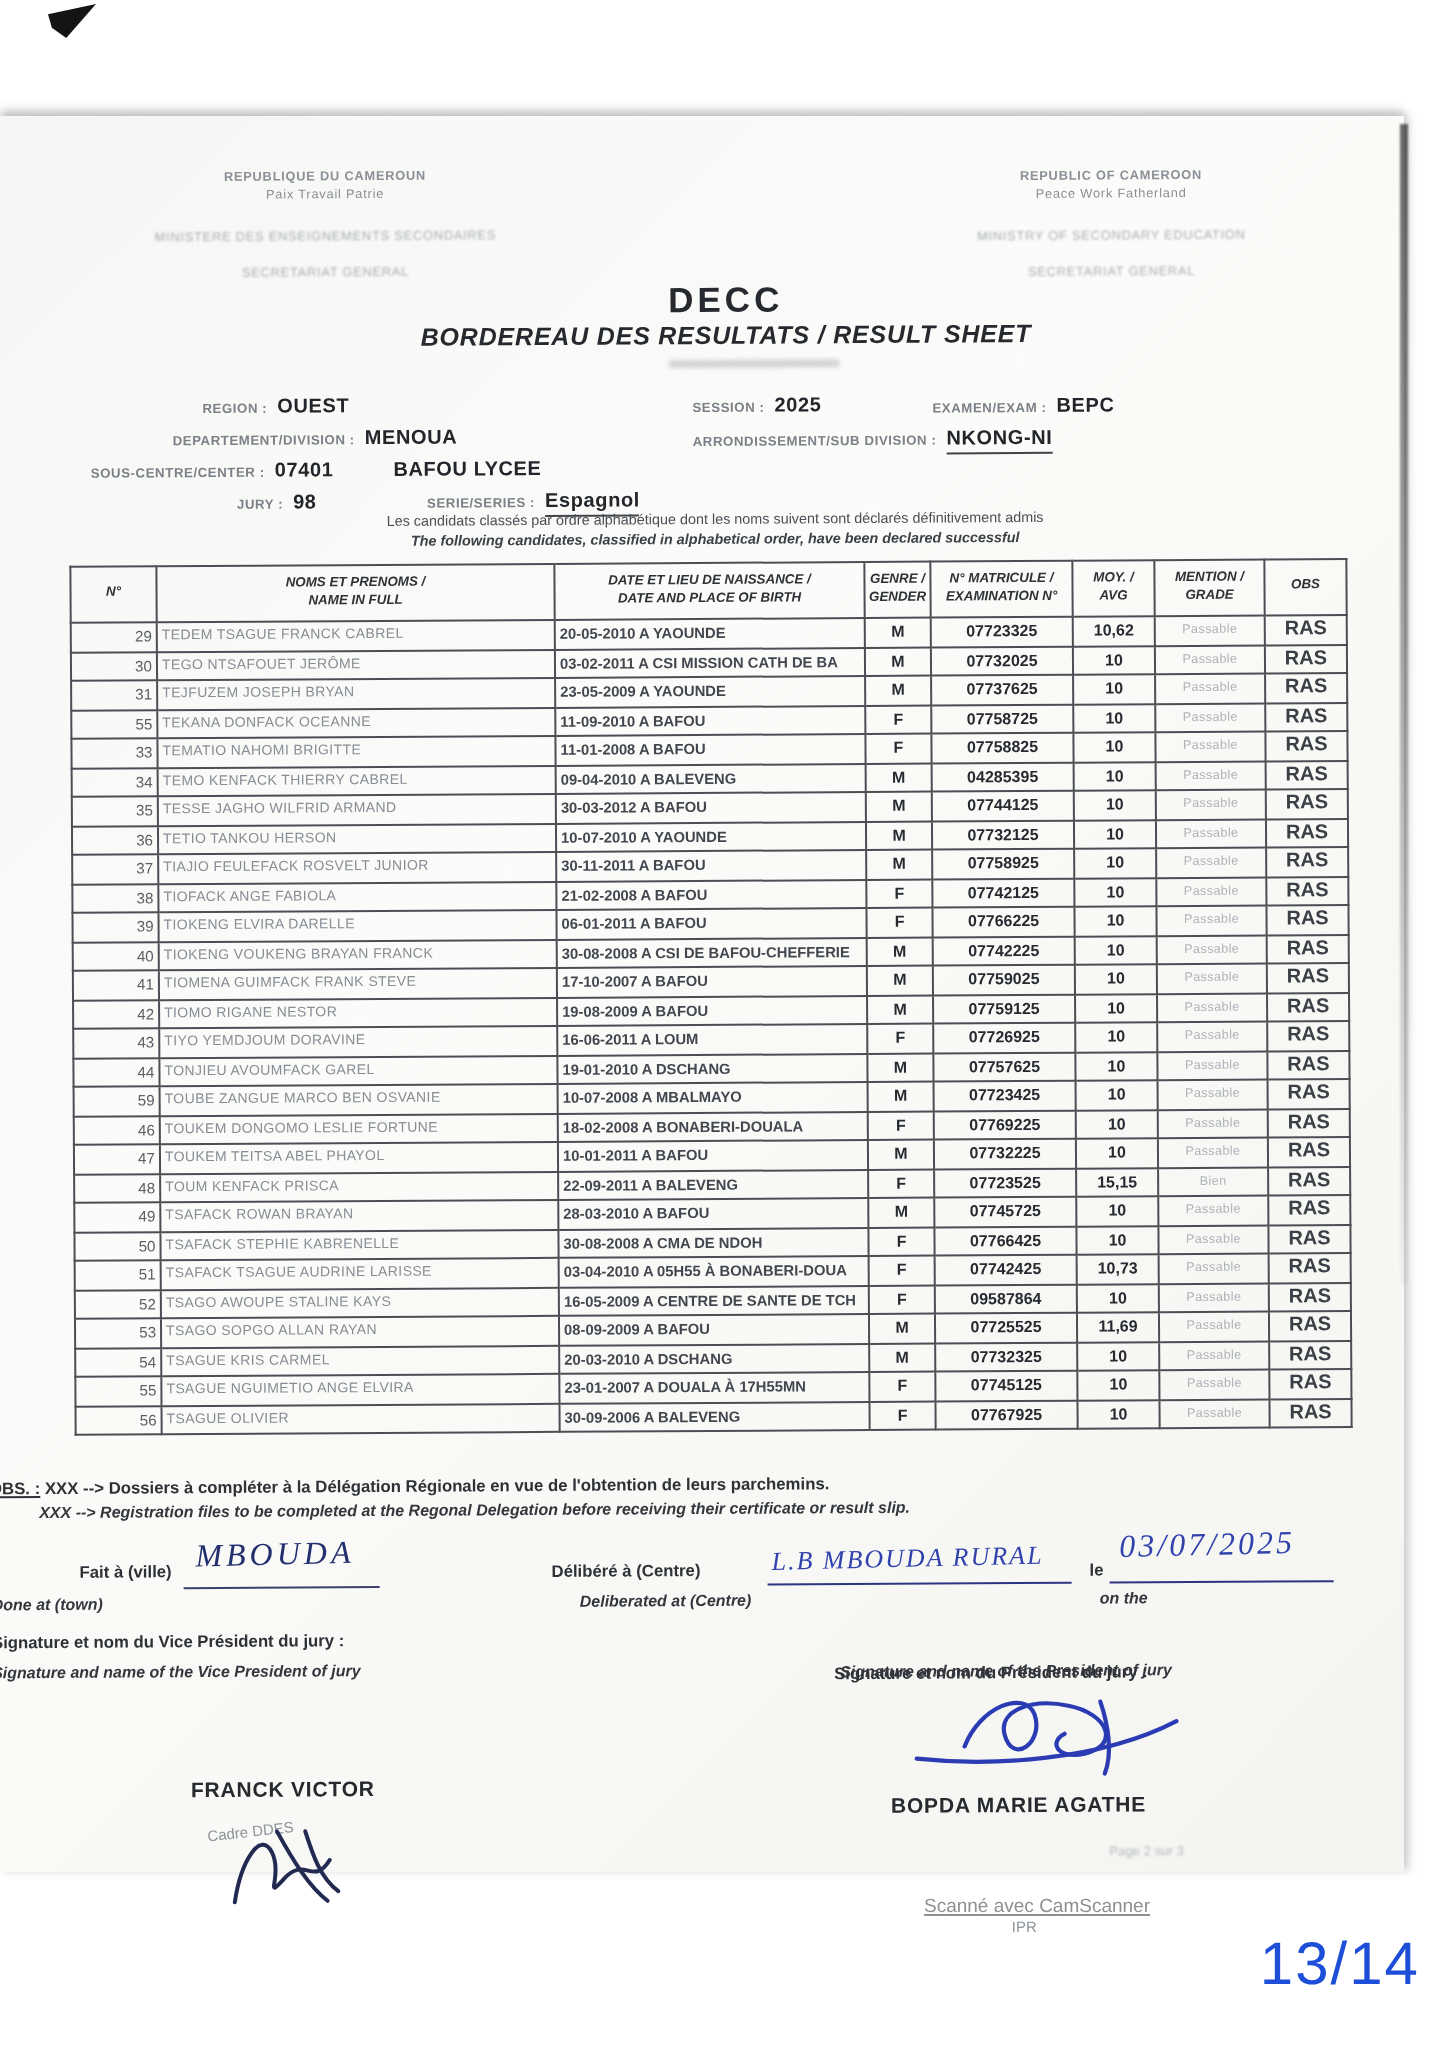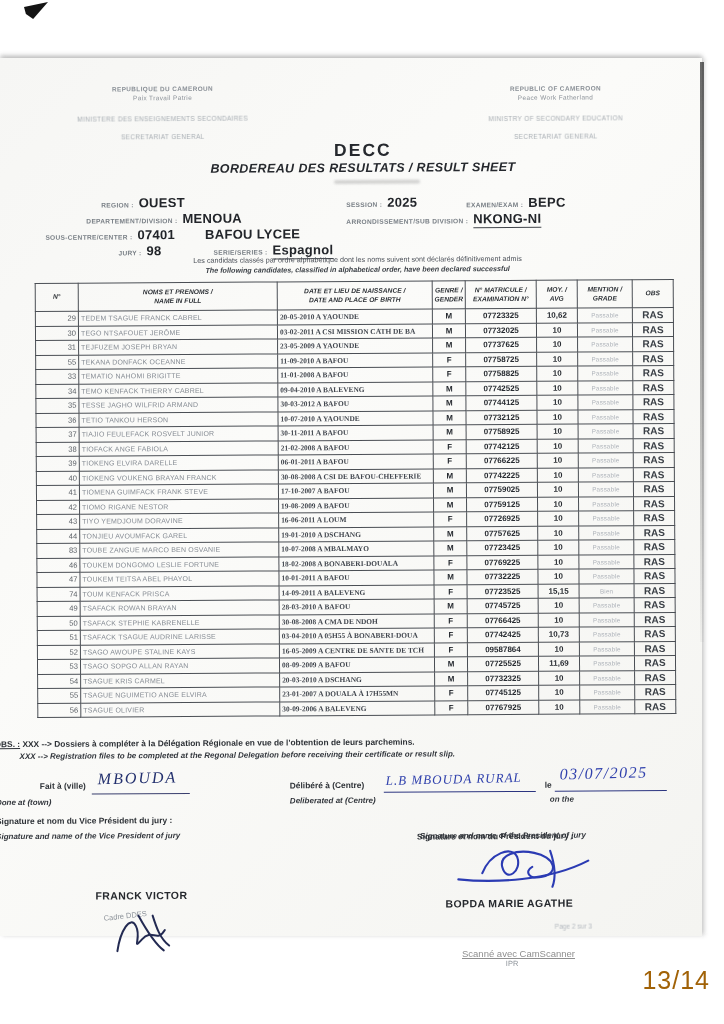--- a/index.html
+++ b/index.html
@@ -32,57 +32,57 @@
   .lh .secgen{margin-top:9px;filter:blur(.55px);color:#a6acb2;}
   .org-title{position:absolute;left:0;right:0;top:82px;text-align:center;transform:translateX(14px);
     font-size:17.5px;font-weight:700;letter-spacing:2px;color:#26292e;}
   .doc-title{position:absolute;left:0;right:0;top:103px;text-align:center;transform:translateX(14px);
     font-size:12.5px;font-weight:700;font-style:italic;letter-spacing:.4px;color:#26292e;}
   .fine-smudge{position:absolute;left:336px;top:122px;width:86px;height:4px;
     background:rgba(140,140,140,.35);filter:blur(1.1px);border-radius:2px;}
   
   .meta-item{position:absolute;white-space:nowrap;}
   .mlabel{font-size:6.6px;font-weight:700;color:#7a8087;letter-spacing:.3px;margin-right:5px;}
-  .mval{font-size:13px;font-weight:700;color:#22252a;letter-spacing:.3px;}
+  .mval{font-size:10px;font-weight:700;color:#22252a;letter-spacing:.3px;}
   .mval.u{border-bottom:1px solid #41454b;padding-bottom:1px;}
   .decl{position:absolute;left:0;right:0;text-align:center;transform:translateX(8px);color:#4a4f57;}
   .decl-fr{top:197px;font-size:7.2px;}
   .decl-en{top:207px;font-size:7.2px;font-weight:700;font-style:italic;color:#3c4147;}
   
   table.results{position:absolute;left:36px;top:223px;width:614px;border-collapse:collapse;table-layout:fixed;}
   table.results th,table.results td{border:1px solid #4b4f55;padding:0 2px;overflow:hidden;white-space:nowrap;}
   table.results th{height:25px;font-size:6.7px;font-weight:700;font-style:italic;color:#2e3237;
     line-height:8.2px;text-align:center;vertical-align:middle;padding:1px;}
   table.results td{height:13.5px;vertical-align:middle;}
   .c0{width:40px;} .c1{width:196px;} .c2{width:152px;} .c3{width:30px;}
   .c4{width:68px;} .c5{width:38px;} .c6{width:52px;} .c7{width:38px;}
   td.c0{font-size:7.6px;color:#5c6167;padding-left:4px;text-align:right;}
   td.c1{font-size:7px;color:#878d95;letter-spacing:.2px;padding-left:4px;}
-  td.c2{font-size:7.4px;font-weight:600;color:#42474f;padding-left:4px;font-family:Liberation Serif, serif;}
+  td.c2{font-size:7.4px;font-weight:600;color:#42474f;padding-left:4px;}
   td.c3,td.c4,td.c5{text-align:center;font-size:8px;font-weight:600;color:#272b31;}
   td.c6{text-align:center;font-size:6.3px;color:#aeb3ba;letter-spacing:.2px;}
   td.c7{text-align:center;font-size:10px;font-weight:600;color:#3b4047;}
   
   .obs1{position:absolute;left:-7px;top:679px;font-size:8.4px;font-weight:700;color:#2e3237;white-space:nowrap;}
   .obs1 .obs-u{text-decoration:underline;}
   .obs2{position:absolute;left:18px;top:692px;font-size:8px;font-weight:700;font-style:italic;color:#33373d;white-space:nowrap;}
   
   .plabel{font-size:8.4px;font-weight:700;color:#2e3237;white-space:nowrap;}
   .plabel-i{font-size:8px;font-weight:700;font-style:italic;color:#33373d;white-space:nowrap;}
   .hw{font-style:italic;letter-spacing:2px;transform:rotate(-1deg);white-space:nowrap;
       font-family:"Liberation Serif",serif;}
   .hw-dark{color:#23306e;}
   .hw-blue{color:#3142ad;}
   .hline{position:absolute;height:0;border-bottom:1.4px solid #2c3580;}
   .sig-label{position:absolute;white-space:nowrap;}
   .sig-name{position:absolute;font-size:10.5px;font-weight:700;color:#26292e;letter-spacing:.4px;white-space:nowrap;}
   .sig-sub{position:absolute;font-size:7.5px;color:#8d939a;white-space:nowrap;}
   .page-note{position:absolute;left:552px;top:866px;font-size:6.6px;color:#b5bac0;filter:blur(.4px);}
   .scanner-credit{position:absolute;left:462px;top:948px;font-size:9.5px;color:#8f8f8f;text-decoration:underline;}
-  .page-number{position:absolute;right:14px;top:966px;font-size:25px;color:#a16207;letter-spacing:1px;}
+  .page-number{position:absolute;right:14px;top:966px;font-size:30px;color:#1d4ed8;letter-spacing:1px;}
   svg.sig{position:absolute;overflow:visible;}
 </style>
 </head>
 <body>
 
 <div class="corner-mark"></div>
 
 <div class="paper">
   <div class="paper-edge-right"></div>
   <div class="content">
@@ -216,21 +216,21 @@
             <td class="c4">07758825</td>
             <td class="c5">10</td>
             <td class="c6">Passable</td>
             <td class="c7">RAS</td>
           </tr>
           <tr>
             <td class="c0">34</td>
             <td class="c1">TEMO KENFACK THIERRY CABREL</td>
             <td class="c2">09-04-2010 A BALEVENG</td>
             <td class="c3">M</td>
-            <td class="c4">07742525</td>
+            <td class="c4">04285395</td>
             <td class="c5">10</td>
             <td class="c6">Passable</td>
             <td class="c7">RAS</td>
           </tr>
           <tr>
             <td class="c0">35</td>
             <td class="c1">TESSE JAGHO WILFRID ARMAND</td>
             <td class="c2">30-03-2012 A BAFOU</td>
             <td class="c3">M</td>
             <td class="c4">07744125</td>
@@ -322,21 +322,21 @@
             <td class="c0">44</td>
             <td class="c1">TONJIEU AVOUMFACK GAREL</td>
             <td class="c2">19-01-2010 A DSCHANG</td>
             <td class="c3">M</td>
             <td class="c4">07757625</td>
             <td class="c5">10</td>
             <td class="c6">Passable</td>
             <td class="c7">RAS</td>
           </tr>
           <tr>
-            <td class="c0">83</td>
+            <td class="c0">59</td>
             <td class="c1">TOUBE ZANGUE MARCO BEN OSVANIE</td>
             <td class="c2">10-07-2008 A MBALMAYO</td>
             <td class="c3">M</td>
             <td class="c4">07723425</td>
             <td class="c5">10</td>
             <td class="c6">Passable</td>
             <td class="c7">RAS</td>
           </tr>
           <tr>
             <td class="c0">46</td>
@@ -352,23 +352,23 @@
             <td class="c0">47</td>
             <td class="c1">TOUKEM TEITSA ABEL PHAYOL</td>
             <td class="c2">10-01-2011 A BAFOU</td>
             <td class="c3">M</td>
             <td class="c4">07732225</td>
             <td class="c5">10</td>
             <td class="c6">Passable</td>
             <td class="c7">RAS</td>
           </tr>
           <tr>
-            <td class="c0">74</td>
+            <td class="c0">48</td>
             <td class="c1">TOUM KENFACK PRISCA</td>
-            <td class="c2">14-09-2011 A BALEVENG</td>
+            <td class="c2">22-09-2011 A BALEVENG</td>
             <td class="c3">F</td>
             <td class="c4">07723525</td>
             <td class="c5">15,15</td>
             <td class="c6">Bien</td>
             <td class="c7">RAS</td>
           </tr>
           <tr>
             <td class="c0">49</td>
             <td class="c1">TSAFACK ROWAN BRAYAN</td>
             <td class="c2">28-03-2010 A BAFOU</td>
@@ -452,21 +452,21 @@
     </table>
 
     <div class="obs1"><span class="obs-u">OBS. :</span> <span>XXX --&gt; Dossiers à compléter à la Délégation Régionale en vue de l'obtention de leurs parchemins.</span></div>
     <div class="obs2">XXX --&gt; Registration files to be completed at the Regonal Delegation before receiving their certificate or result slip.</div>
 
     <div class="plabel" style="position:absolute;left:38px;top:721px;">Fait à (ville)</div>
     <div class="hw hw-dark" style="position:absolute;left:96px;top:710px;font-size:16px;">MBOUDA</div>
     <div class="hline" style="left:90px;top:734px;width:98px;border-color:#3a3f6e;"></div>
     <div class="plabel-i" style="position:absolute;left:-6px;top:738px;">Done at (town)</div>
 
-    <div class="plabel" style="position:absolute;left:288px;top:722px;">Délibéré à (Centre)</div>
+    <div class="plabel" style="position:absolute;left:274px;top:722px;">Délibéré à (Centre)</div>
     <div class="hw hw-blue" style="position:absolute;left:384px;top:714px;font-size:13px;letter-spacing:1px;">L.B MBOUDA RURAL</div>
     <div class="hline" style="left:382px;top:734px;width:152px;"></div>
     <div class="plabel-i" style="position:absolute;left:288px;top:738px;">Deliberated at (Centre)</div>
 
     <div class="plabel" style="position:absolute;left:543px;top:723px;">le</div>
     <div class="hw hw-blue" style="position:absolute;left:558px;top:708px;font-size:16px;letter-spacing:1.5px;">03/07/2025</div>
     <div class="hline" style="left:553px;top:734px;width:112px;"></div>
     <div class="plabel-i" style="position:absolute;left:548px;top:738px;">on the</div>
 
     <div class="sig-label plabel" style="left:-6px;top:756px;">Signature et nom du Vice Président du jury :</div>

